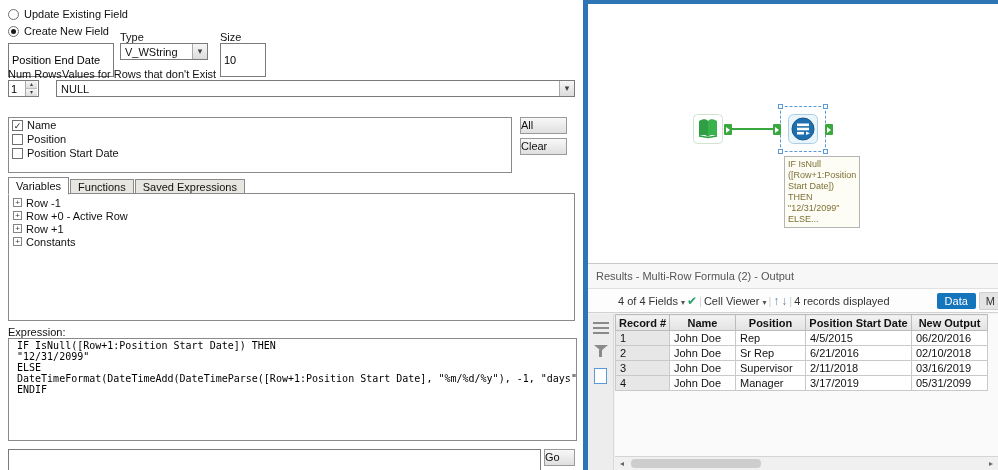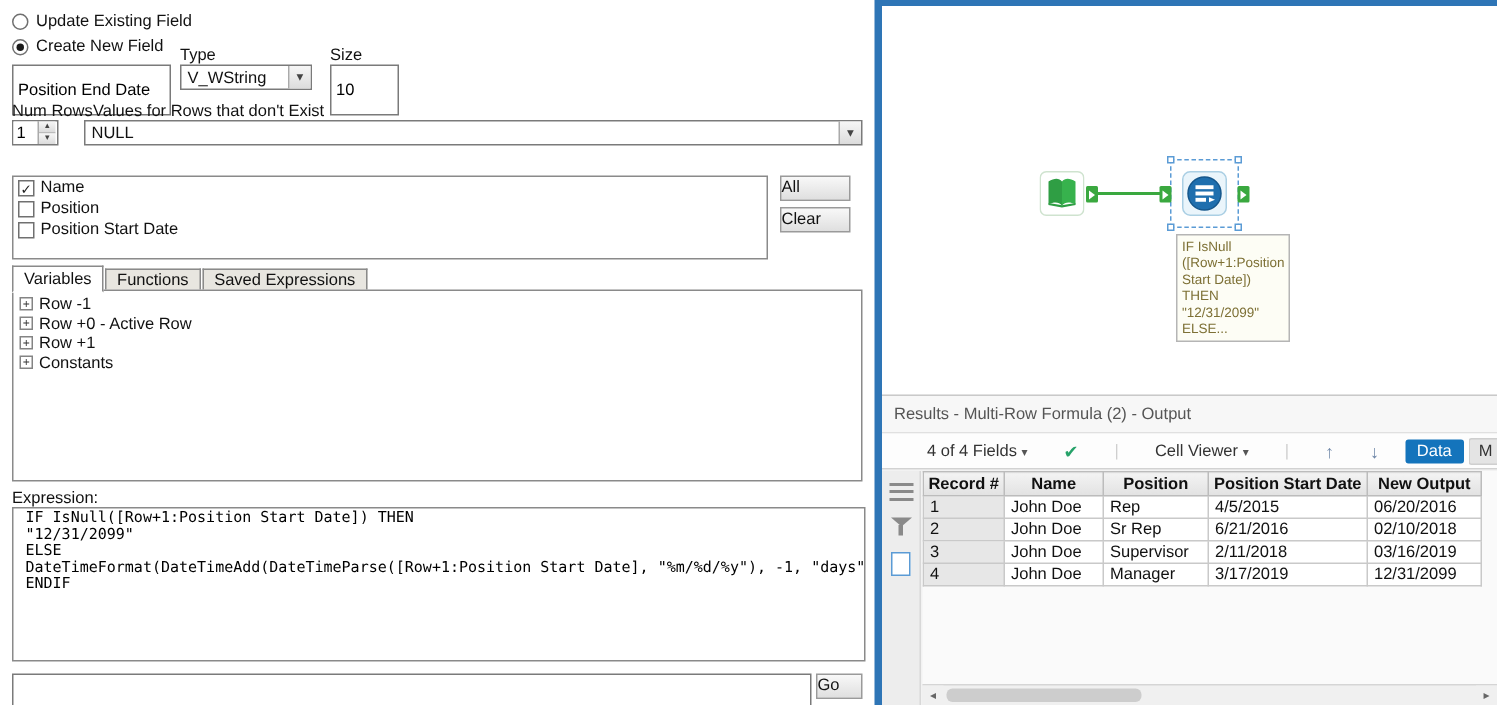--- a/index.html
+++ b/index.html
@@ -46,21 +46,21 @@
   .anchor { position:absolute; width:8px; height:11px; background:var(--connection_green); border-radius:1px; }
   .anchor::after { content:""; position:absolute; left:2px; top:3px; border-left:4px solid #fff; border-top:3px solid transparent; border-bottom:3px solid transparent; }
   #connection { position:absolute; height:2px; background:var(--connection_green); }
   #sel-box { position:absolute; border:1px dashed var(--selection_blue); }
   .handle { position:absolute; width:5px; height:5px; background:#fff; border:1px solid var(--selection_blue); }
   #annotation { position:absolute; border:1px solid #b5b5b5; background:#fdfdf5; padding:2px 3px; font-size:9px; line-height:11px; color:var(--annotation_text); width:76px; }
 
   
   #results { position:absolute; left:588px; top:263px; width:410px; height:207px; background:#f2f2f2; border-top:1px solid #c9c9c9; }
   #rtitle { height:25px; line-height:25px; padding:0 8px; color:#555; background:#f7f7f7; border-bottom:1px solid #e0e0e0; white-space:nowrap; overflow:hidden; }
-  #rtoolbar { height:24px; display:flex; align-items:center; gap:24px; padding:0 0 0 30px; background:#fdfdfd; border-bottom:1px solid #d2d2d2; color:#333; position:relative; white-space:nowrap; }
+  #rtoolbar { height:24px; display:flex; align-items:center; gap:2px; padding:0 0 0 30px; background:#fdfdfd; border-bottom:1px solid #d2d2d2; color:#333; position:relative; white-space:nowrap; }
   .caret { font-size:8px; color:#555; }
   .sep { color:#cfcfcf; }
   .check { color:var(--check_green); font-size:12px; }
   .arrow { color:#6f87a8; font-size:12px; }
   .tb-right { position:absolute; right:0; top:0; height:24px; display:flex; align-items:center; gap:3px; }
   #data-btn { background:var(--data_button_blue); color:#fff; padding:2px 8px; border-radius:2px; }
   #meta-btn { background:#e4e4e4; color:#333; padding:2px 3px 2px 6px; border-radius:2px 0 0 2px; border:1px solid #cfcfcf; border-right:none; }
   #lstrip { position:absolute; left:0; top:50px; bottom:0; width:26px; background:#ededed; border-right:1px solid #d8d8d8; display:flex; flex-direction:column; align-items:center; padding-top:8px; gap:10px; }
   .strip-btn { width:16px; height:14px; }
   .lines-icon { background:repeating-linear-gradient(#8a8a8a 0 2px, transparent 2px 5px); height:12px; }
@@ -280,21 +280,21 @@
               <td>John Doe</td>
               <td>Supervisor</td>
               <td>2/11/2018</td>
               <td>03/16/2019</td>
             </tr>
             <tr>
               <td class="rowhead">4</td>
               <td>John Doe</td>
               <td>Manager</td>
               <td>3/17/2019</td>
-              <td>12/31/2099</td>
+              <td>05/31/2099</td>
             </tr>
           </tbody>
       </table>
     </div>
 
     <div id="hscroll">
       <span class="scroll-btn">◂</span>
       <span id="hthumb"></span>
       <span id="htrack"></span>
       <span class="scroll-btn">▸</span>

